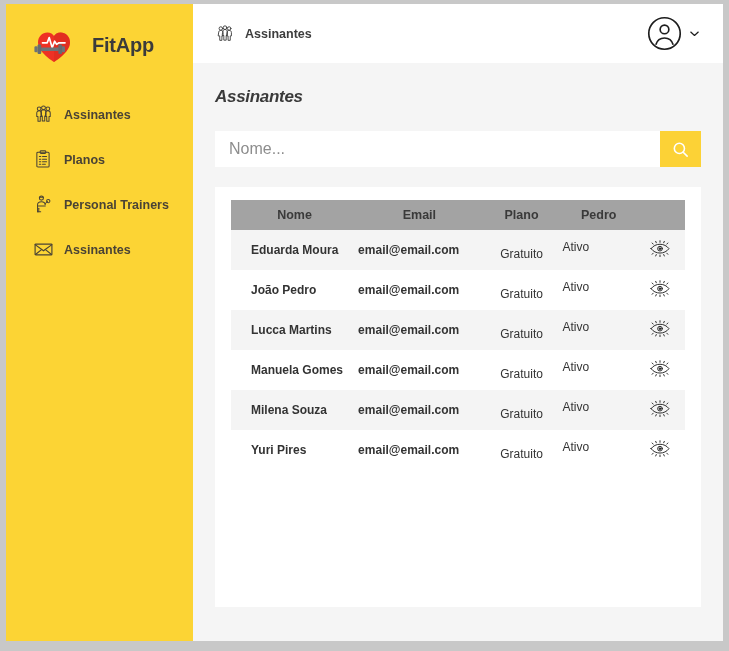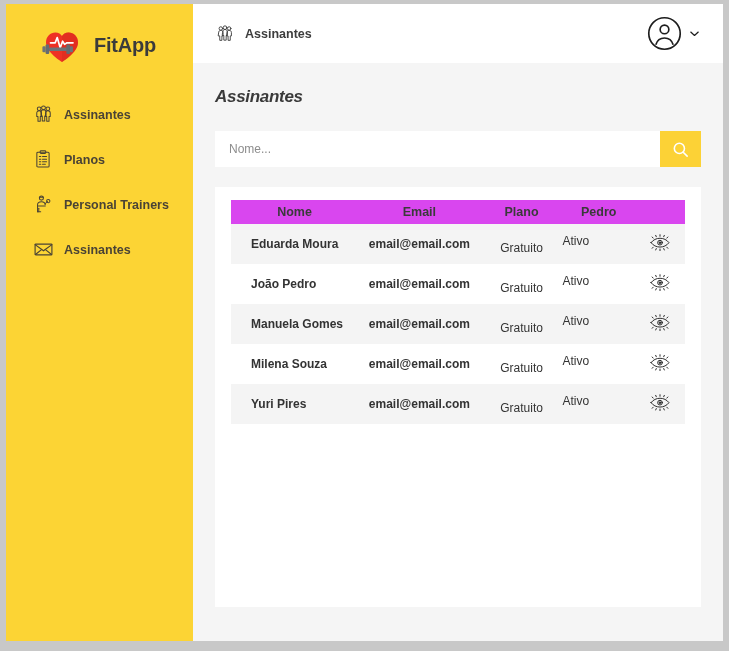--- a/index.html
+++ b/index.html
@@ -31,22 +31,22 @@
     flex: 0 0 187px;
     background: #fcd434;
     display: flex;
     flex-direction: column;
     padding-top: 12px;
   }
 
   .brand {
     display: flex;
     align-items: center;
-    gap: 10px;
-    padding: 6px 0 0 30px;
+    gap: 16px;
+    padding: 6px 0 0 22px;
     height: 52px;
   }
   .brand-mark {
     width: 48px;
     height: 42px;
     position: relative;
     flex: 0 0 48px;
   }
   .brand-title {
     font-size: 20px;
@@ -140,21 +140,21 @@
     align-items: stretch;
     height: 36px;
   }
   .search-input {
     flex: 1 1 auto;
     border: none;
     outline: none;
     background: #ffffff;
     padding: 0 14px;
     font-family: "Liberation Sans", sans-serif;
-    font-size: 12px;
+    font-size: 16px;
     color: #333;
   }
   .search-input::placeholder { color: #8d8d8d; }
   .search-button {
     width: 41px;
     flex: 0 0 41px;
     background: #fcd236;
     border: none;
     cursor: pointer;
     display: flex;
@@ -169,22 +169,22 @@
     height: 420px;
     padding: 13px 16px 0 16px;
   }
 
   table.data-table {
     width: 100%;
     border-collapse: collapse;
     table-layout: fixed;
   }
   table.data-table thead th {
-    background: #d946ef;
-    height: 24px;
+    background: #a3a3a3;
+    height: 30px;
     font-size: 12.5px;
     font-weight: bold;
     color: #3a3a3a;
     text-align: center;
     vertical-align: middle;
   }
   .col-nome   { width: 28%; }
   .col-email  { width: 27%; }
   .col-plano  { width: 18%; }
   .col-status { width: 16%; }
@@ -199,21 +199,21 @@
   tbody tr:nth-child(odd)  { background: #f4f4f4; }
   tbody tr:nth-child(even) { background: #ffffff; }
 
   td.cell-nome {
     padding-left: 20px;
     font-weight: bold;
     color: #2f2f2f;
     font-size: 12px;
   }
   td.cell-email {
-    text-align: center;
+    text-align: left;
     font-weight: bold;
     font-size: 12px;
     color: #2f2f2f;
   }
   td.cell-plano {
     text-align: center;
     font-size: 11.5px;
     color: #3a3a3a;
     padding-top: 8px;
   }
@@ -414,20 +414,33 @@
                 <td class="cell-status">Ativo</td>
                 <td class="cell-action"><button class="eye-btn"><span><svg viewBox="0 0 28 24" width="22" height="19" fill="none" stroke="#2a2a2a" stroke-width="1.25" stroke-linecap="round" stroke-linejoin="round">
                         <path d="M2.6 12.2C5.3 8.6 9.4 6.6 14 6.6s8.7 2 11.4 5.6c-2.7 3.6-6.8 5.6-11.4 5.6S5.3 15.8 2.6 12.2z"></path>
                         <circle cx="14" cy="12.2" r="3"></circle>
                         <circle cx="14" cy="12.2" r="1.1" fill="#2a2a2a"></circle>
                         <path d="M14 4.1v-2M9.3 4.7 8.5 2.9M18.7 4.7l.8-1.8M5.3 6.4 4 5M22.7 6.4 24 5"></path>
                         <path d="M14 20.3v2M9.3 19.7l-.8 1.8M18.7 19.7l.8 1.8M5.3 18l-1.3 1.4M22.7 18l1.3 1.4"></path>
                       </svg></span></button></td>
               </tr>
               <tr>
+                <td class="cell-nome">Lucca Martins</td>
+                <td class="cell-email">email@email.com</td>
+                <td class="cell-plano">Gratuito</td>
+                <td class="cell-status">Ativo</td>
+                <td class="cell-action"><button class="eye-btn"><span><svg viewBox="0 0 28 24" width="22" height="19" fill="none" stroke="#2a2a2a" stroke-width="1.25" stroke-linecap="round" stroke-linejoin="round">
+                        <path d="M2.6 12.2C5.3 8.6 9.4 6.6 14 6.6s8.7 2 11.4 5.6c-2.7 3.6-6.8 5.6-11.4 5.6S5.3 15.8 2.6 12.2z"></path>
+                        <circle cx="14" cy="12.2" r="3"></circle>
+                        <circle cx="14" cy="12.2" r="1.1" fill="#2a2a2a"></circle>
+                        <path d="M14 4.1v-2M9.3 4.7 8.5 2.9M18.7 4.7l.8-1.8M5.3 6.4 4 5M22.7 6.4 24 5"></path>
+                        <path d="M14 20.3v2M9.3 19.7l-.8 1.8M18.7 19.7l.8 1.8M5.3 18l-1.3 1.4M22.7 18l1.3 1.4"></path>
+                      </svg></span></button></td>
+              </tr>
+              <tr>
                 <td class="cell-nome">Manuela Gomes</td>
                 <td class="cell-email">email@email.com</td>
                 <td class="cell-plano">Gratuito</td>
                 <td class="cell-status">Ativo</td>
                 <td class="cell-action"><button class="eye-btn"><span><svg viewBox="0 0 28 24" width="22" height="19" fill="none" stroke="#2a2a2a" stroke-width="1.25" stroke-linecap="round" stroke-linejoin="round">
                         <path d="M2.6 12.2C5.3 8.6 9.4 6.6 14 6.6s8.7 2 11.4 5.6c-2.7 3.6-6.8 5.6-11.4 5.6S5.3 15.8 2.6 12.2z"></path>
                         <circle cx="14" cy="12.2" r="3"></circle>
                         <circle cx="14" cy="12.2" r="1.1" fill="#2a2a2a"></circle>
                         <path d="M14 4.1v-2M9.3 4.7 8.5 2.9M18.7 4.7l.8-1.8M5.3 6.4 4 5M22.7 6.4 24 5"></path>
                         <path d="M14 20.3v2M9.3 19.7l-.8 1.8M18.7 19.7l.8 1.8M5.3 18l-1.3 1.4M22.7 18l1.3 1.4"></path>

